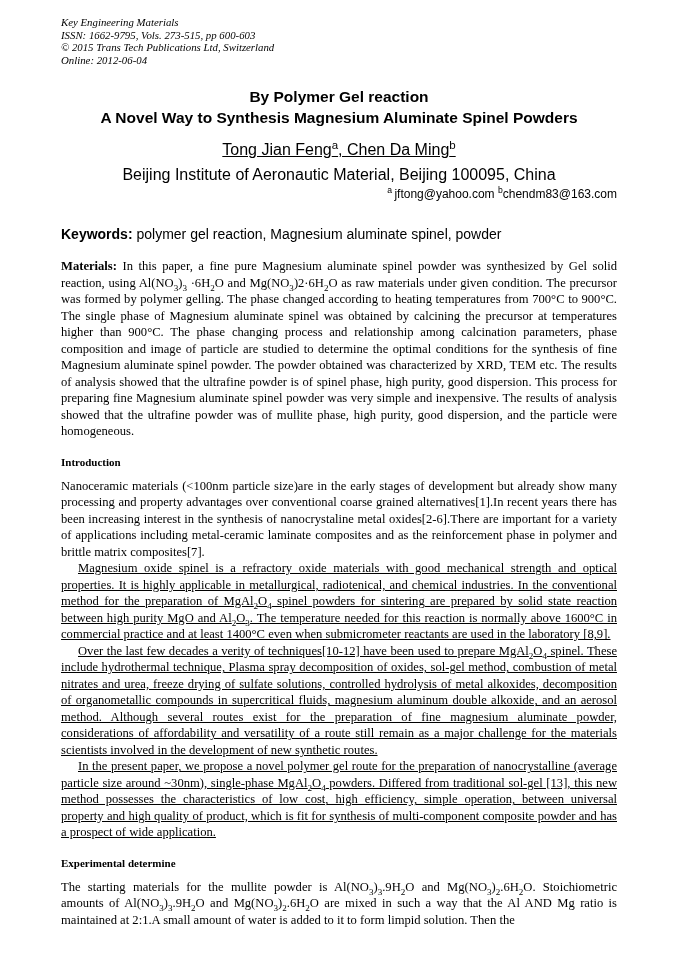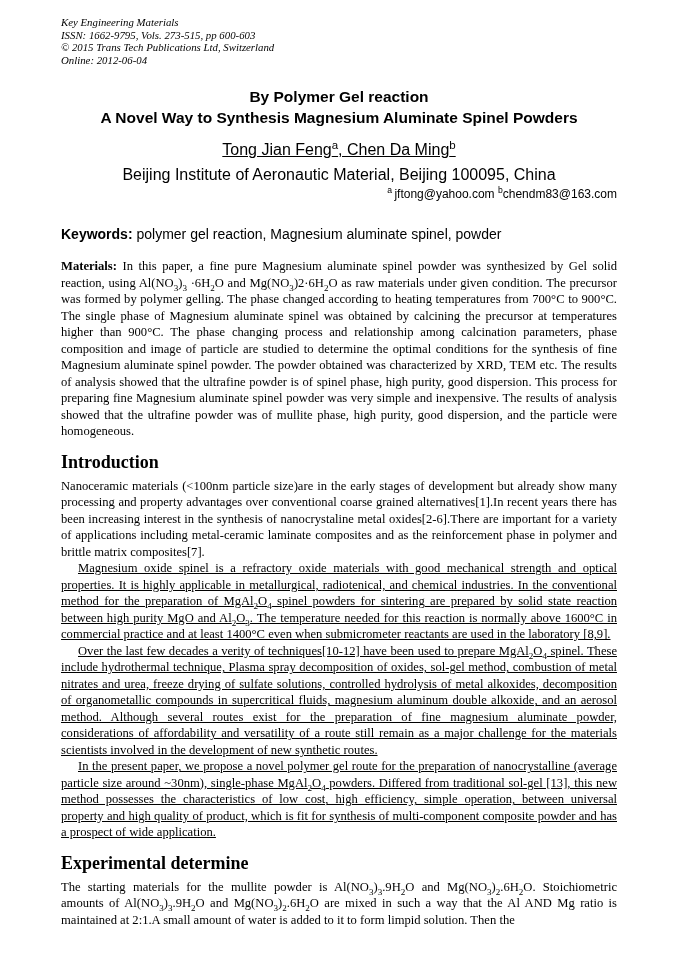--- a/index.html
+++ b/index.html
@@ -71,21 +71,21 @@
   .body-par {
     margin: 0;
     font-size: 12.6px;
     line-height: 16.5px;
     text-align: justify;
   }
   .abstract-par { margin-top: 16px; }
   .indent { text-indent: 17px; text-decoration: underline; }
   .section-heading {
     margin: 14px 0 8px 0;
-    font-size: 18px;
+    font-size: 11px;
     font-weight: bold;
     line-height: 16px;
   }
   sub, sup { font-size: 0.72em; line-height: 0; }
   sup { vertical-align: super; }
   sub { vertical-align: sub; }
 </style>
 </head>
 <body>
 

